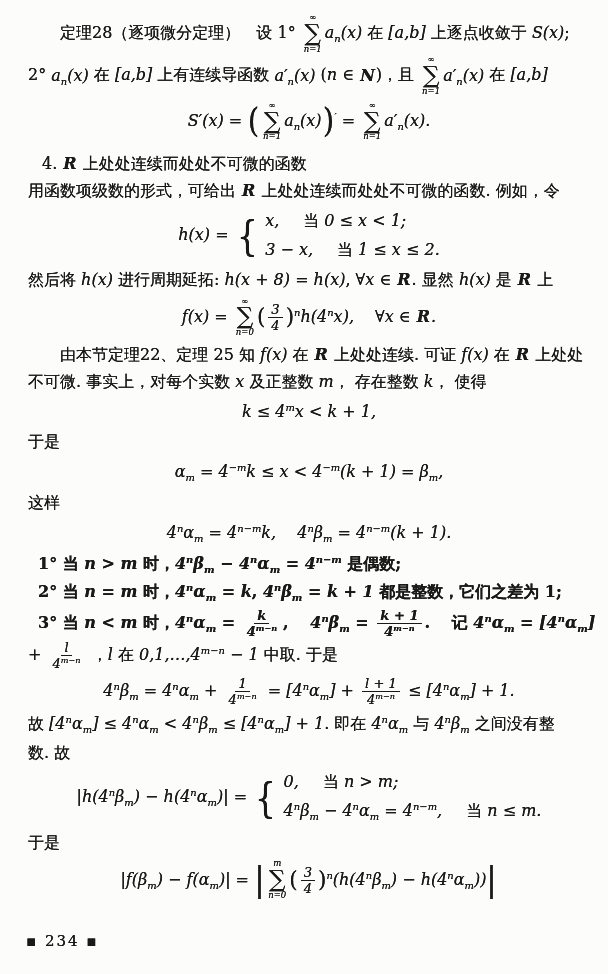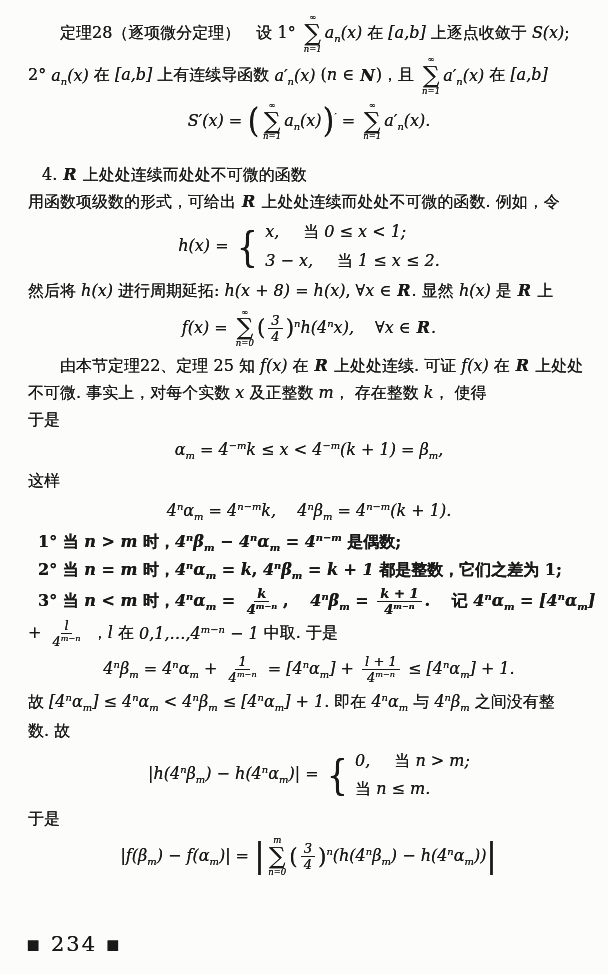--- a/index.html
+++ b/index.html
@@ -14,21 +14,21 @@
     width: 608px; height: 974px;
     background: #fcfcfa;
     color: #191919;
     font-size: 16px;
     padding: 12px 18px 0 28px;
     overflow: hidden;
     text-shadow: 0 0 0.4px currentColor;
   }
   .line { white-space: nowrap; line-height: 1.62; margin: 1px 0; }
   .indent { padding-left: 32px; }
-  .heading { padding-left: 14px; margin-top: 20px; }
+  .heading { padding-left: 14px; margin-top: 9px; }
   .list { padding-left: 10px; font-weight: bold; }
   .display { text-align: center; margin: 4px 0; }
   .mi { font-style: italic; }
   .up { font-style: normal; }
   .setb { font-weight: bold; font-style: italic; padding: 0 1px; }
   b { font-weight: normal; }
   sup { font-size: 0.62em; }
   sub { font-size: 0.62em; }
   .sum {
     display: inline-flex; flex-direction: column; align-items: center;
@@ -55,21 +55,21 @@
     font-size: 1.35em; line-height: 1; vertical-align: -0.1em;
     display: inline-block; font-style: normal; font-weight: 300;
   }
   .bigt {
     font-size: 2.05em; line-height: 1; vertical-align: -0.18em;
     display: inline-block; font-style: normal; font-weight: 300;
     transform: scaleX(0.9);
   }
   .pageno {
     position: absolute; left: 26px; top: 932px;
-    font-size: 21px; letter-spacing: 2px;
+    font-size: 15px; letter-spacing: 2px;
   }
 </style>
 </head>
 <body>
 
 <div class="page">
   <div id="content-root">
       <div class="line para indent"><b>定理28（逐项微分定理）</b>　设 1° <span class="mi"><span class="sum">
             <span class="slim">∞</span>
             <span class="ssig">∑</span>
@@ -108,20 +108,21 @@
       <div class="line display"><span class="mi">f(x) = <span class="sum">
             <span class="slim">∞</span>
             <span class="ssig">∑</span>
             <span class="slim">n=0</span>
           </span><span class="bigd">(</span><span class="frac">
             <span class="fnum">3</span>
             <span class="fden">4</span>
           </span><span class="bigd">)</span><sup>n</sup>h(4<sup>n</sup>x), 　∀x ∈ <span class="setb">R</span>.</span></div>
       <div class="line para indent">由本节定理22、定理 25 知 <span class="mi">f(x)</span> 在 <span class="setb">R</span> 上处处连续. 可证 <span class="mi">f(x)</span> 在 <span class="setb">R</span> 上处处</div>
       <div class="line para">不可微. 事实上，对每个实数 <span class="mi">x</span> 及正整数 <span class="mi">m</span>， 存在整数 <span class="mi">k</span>， 使得</div>
+      <div class="line display"><span class="mi">k ≤ 4<sup>m</sup>x &lt; k + 1,</span></div>
       <div class="line para">于是</div>
       <div class="line display"><span class="mi">α<sub>m</sub> = 4<sup>−m</sup>k ≤ x &lt; 4<sup>−m</sup>(k + 1) = β<sub>m</sub>,</span></div>
       <div class="line para">这样</div>
       <div class="line display"><span class="mi">4<sup>n</sup>α<sub>m</sub> = 4<sup>n−m</sup>k, 　4<sup>n</sup>β<sub>m</sub> = 4<sup>n−m</sup>(k + 1).</span></div>
       <div class="line list">1° 当 <span class="mi">n &gt; m</span> 时，<span class="mi">4<sup>n</sup>β<sub>m</sub> − 4<sup>n</sup>α<sub>m</sub> = 4<sup>n−m</sup></span> 是偶数;</div>
       <div class="line list">2° 当 <span class="mi">n = m</span> 时，<span class="mi">4<sup>n</sup>α<sub>m</sub> = k</span>, <span class="mi">4<sup>n</sup>β<sub>m</sub> = k + 1</span> 都是整数，它们之差为 1;</div>
       <div class="line list">3° 当 <span class="mi">n &lt; m</span> 时，<span class="mi">4<sup>n</sup>α<sub>m</sub> = <span class="frac">
             <span class="fnum">k</span>
             <span class="fden">4<sup>m−n</sup></span>
           </span></span>, 　<span class="mi">4<sup>n</sup>β<sub>m</sub> = <span class="frac">
@@ -142,20 +143,21 @@
       <div class="line para">故 <span class="mi">[4<sup>n</sup>α<sub>m</sub>] ≤ 4<sup>n</sup>α<sub>m</sub> &lt; 4<sup>n</sup>β<sub>m</sub> ≤ [4<sup>n</sup>α<sub>m</sub>] + 1</span>. 即在 <span class="mi">4<sup>n</sup>α<sub>m</sub></span> 与 <span class="mi">4<sup>n</sup>β<sub>m</sub></span> 之间没有整</div>
       <div class="line para">数. 故</div>
       <div class="line display"><span class="mi">|h(4<sup>n</sup>β<sub>m</sub>) − h(4<sup>n</sup>α<sub>m</sub>)| = <span class="cases">
             <span class="cbrace">{</span>
             <span class="crows">
               <span class="crow">
                 <span class="ccol">0,</span>
                 <span class="ccol"><span class="up">当 </span>n &gt; m;</span>
               </span>
               <span class="crow">
+                <span class="ccol">4<sup>n</sup>β<sub>m</sub> − 4<sup>n</sup>α<sub>m</sub> = 4<sup>n−m</sup>,</span>
                 <span class="ccol"><span class="up">当 </span>n ≤ m.</span>
               </span>
             </span>
           </span></span></div>
       <div class="line para">于是</div>
       <div class="line display"><span class="mi">|f(β<sub>m</sub>) − f(α<sub>m</sub>)| = <span class="bigt">|</span><span class="sum">
             <span class="slim">m</span>
             <span class="ssig">∑</span>
             <span class="slim">n=0</span>
           </span><span class="bigd">(</span><span class="frac">

